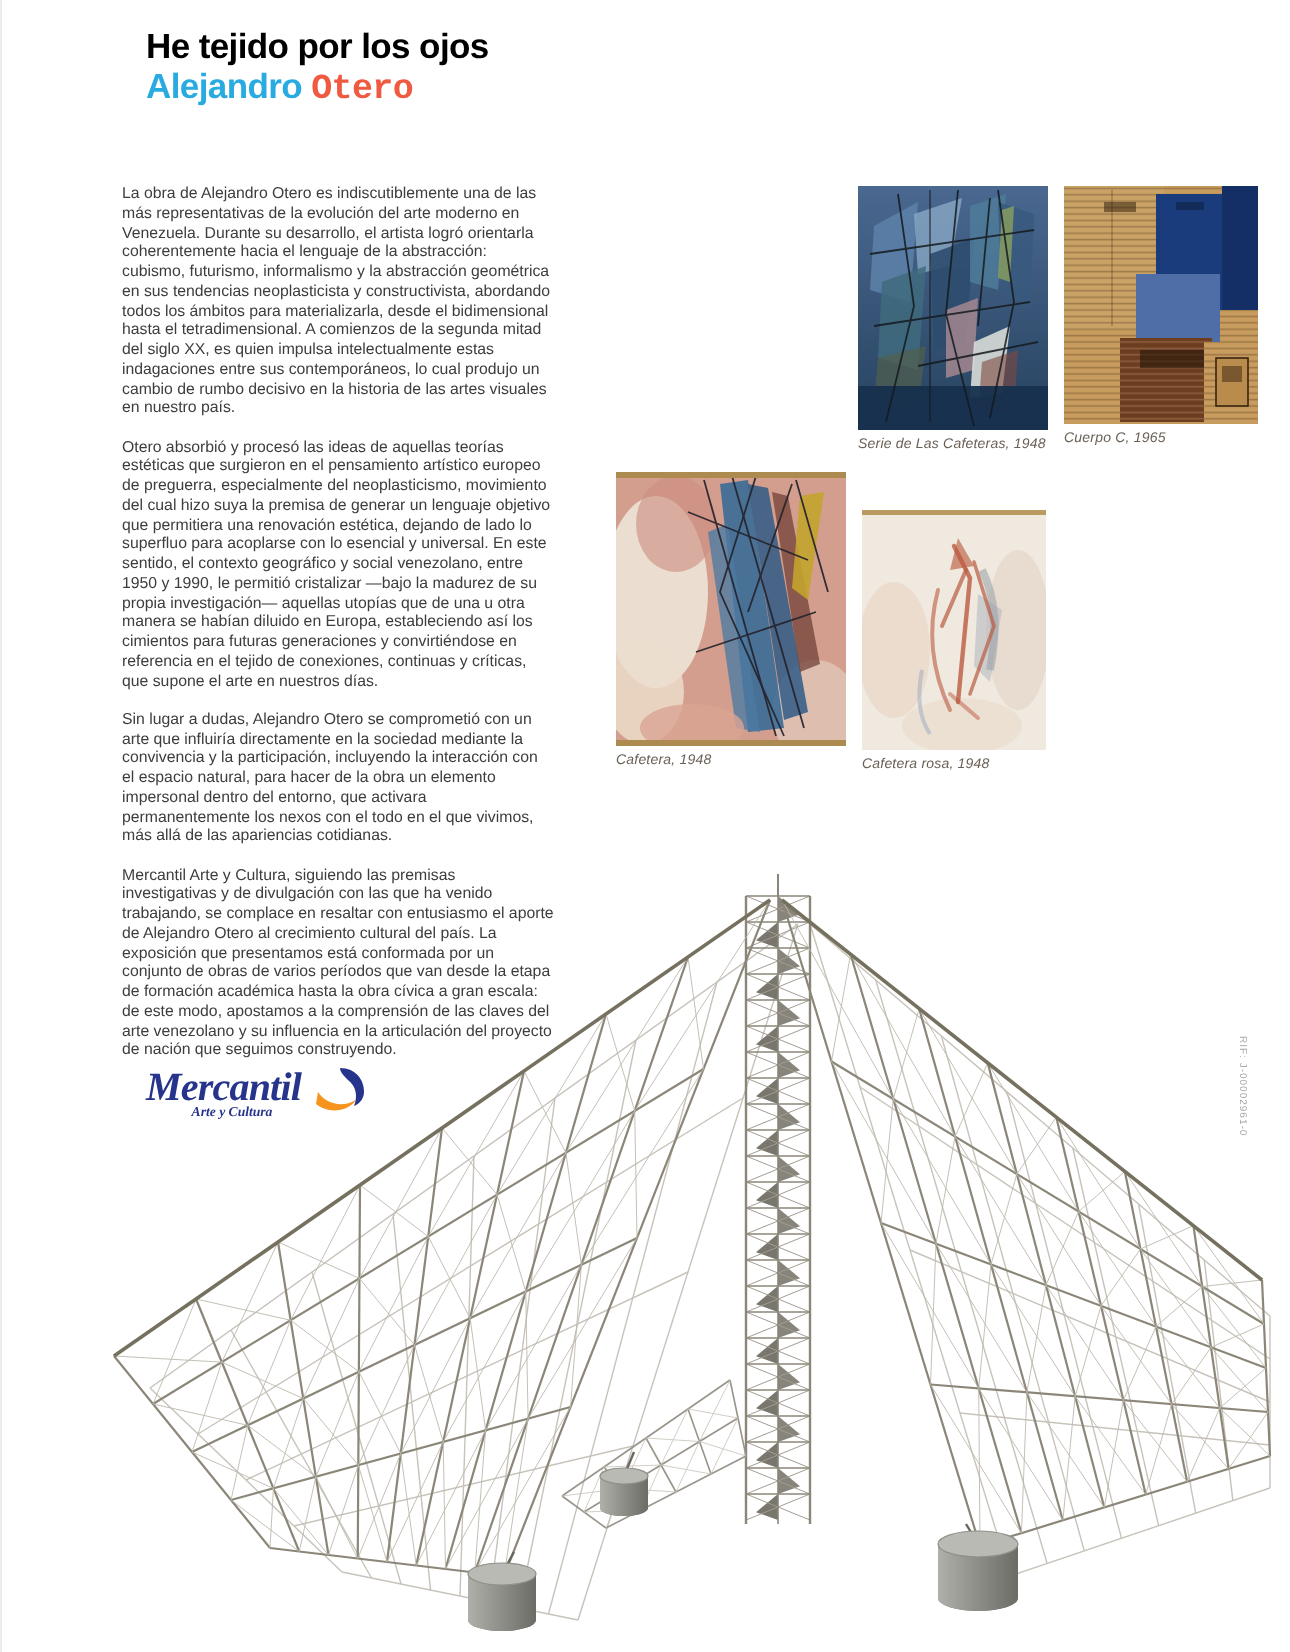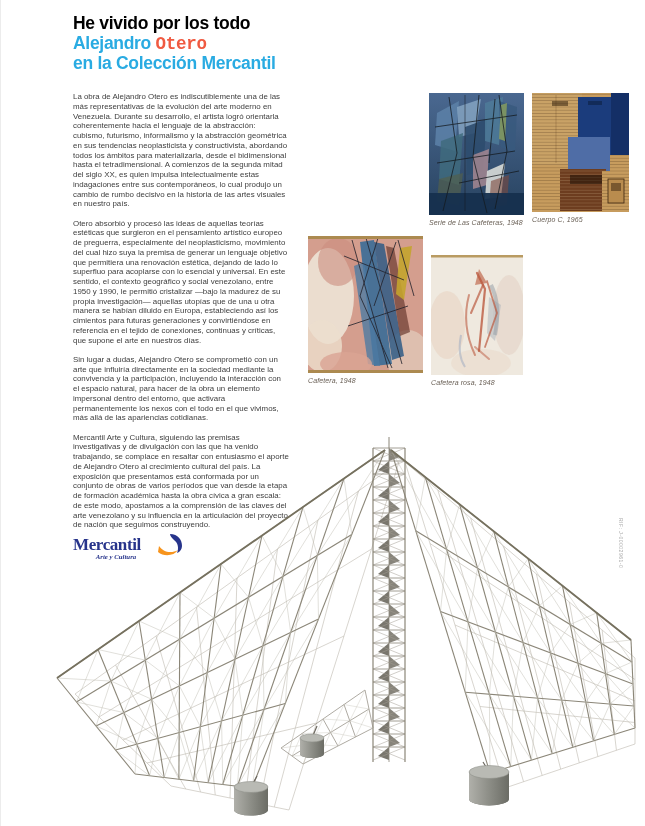--- a/index.html
+++ b/index.html
@@ -8,53 +8,52 @@
     background:#ffffff;overflow:hidden;
     font-family:"Liberation Sans", sans-serif;
     border-left:1px solid #ececec;
   }
   
   .title{position:absolute;left:72px;top:14px;font-weight:bold;
     font-size:17.5px;line-height:19.5px;letter-spacing:-0.3px;color:#000;}
   .cyan{color:#29abe2;text-align:center;}
   .orange{color:#f05a41;font-family:Liberation Mono, monospace;}
   
-  .bodycol{position:absolute;left:72px;top:92px;width:216px;
+  .bodycol{position:absolute;left:60px;top:92px;width:216px;
     font-size:7.9px;line-height:9.75px;color:#3d3d3d;}
   .bodycol p{margin:0 0 9.5px 0;}
   
   figure{position:absolute;margin:0;}
   figure .art{display:block;line-height:0;}
   figcaption{font-size:7px;font-style:italic;color:#6a6056;margin-top:4px;letter-spacing:0.1px;}
   .fig1{left:428px;top:93px;}
   .fig2{left:531px;top:93px;}
   .fig3{left:307px;top:236px;}
   .fig4{left:430px;top:255px;}
   
   .logo{position:absolute;left:72px;top:536px;width:120px;color:#27348b;}
-  .logo .word{font-family:"Liberation Serif", serif;font-weight:bold;
-    font-size:17px;letter-spacing:-0.4px;line-height:17px;}
+  .logo .word{font-family:"Liberation Serif", serif;font-style:italic;font-weight:bold;
+    font-size:20px;letter-spacing:-0.4px;line-height:17px;}
   .logo .tag{font-family:"Liberation Serif", serif;font-style:italic;font-weight:bold;
     font-size:6.8px;text-align:center;width:86px;margin-top:0px;}
   .logo .mark{position:absolute;left:84px;top:-3px;}
   
   .edge-note{position:absolute;left:617px;top:518px;writing-mode:vertical-rl;
     font-size:5px;color:#a9a9a9;letter-spacing:0.5px;}
   
   .sculpture-wrap{position:absolute;left:30px;top:432px;width:605px;height:394px;}
 </style>
 </head>
 <body>
 
 <div class="page">
 
   <div class="title">
-    <div>He vivido por los todo</div>
+    <div>He tejido por los ojos</div>
     <div><span class="cyan">Alejandro</span> <span class="orange">Otero</span></div>
-    <div class="cyan">en la Colección Mercantil</div>
   </div>
 
   <div class="bodycol">
     <p>La obra de Alejandro Otero es indiscutiblemente una de las más representativas de la evolución del arte moderno en Venezuela. Durante su desarrollo, el artista logró orientarla coherentemente hacia el lenguaje de la abstracción: cubismo, futurismo, informalismo y la abstracción geométrica en sus tendencias neoplasticista y constructivista, abordando todos los ámbitos para materializarla, desde el bidimensional hasta el tetradimensional. A comienzos de la segunda mitad del siglo XX, es quien impulsa intelectualmente estas indagaciones entre sus contemporáneos, lo cual produjo un cambio de rumbo decisivo en la historia de las artes visuales en nuestro país.</p>
     <p>Otero absorbió y procesó las ideas de aquellas teorías estéticas que surgieron en el pensamiento artístico europeo de preguerra, especialmente del neoplasticismo, movimiento del cual hizo suya la premisa de generar un lenguaje objetivo que permitiera una renovación estética, dejando de lado lo superfluo para acoplarse con lo esencial y universal. En este sentido, el contexto geográfico y social venezolano, entre 1950 y 1990, le permitió cristalizar —bajo la madurez de su propia investigación— aquellas utopías que de una u otra manera se habían diluido en Europa, estableciendo así los cimientos para futuras generaciones y convirtiéndose en referencia en el tejido de conexiones, continuas y críticas, que supone el arte en nuestros días.</p>
     <p>Sin lugar a dudas, Alejandro Otero se comprometió con un arte que influiría directamente en la sociedad mediante la convivencia y la participación, incluyendo la interacción con el espacio natural, para hacer de la obra un elemento impersonal dentro del entorno, que activara permanentemente los nexos con el todo en el que vivimos, más allá de las apariencias cotidianas.</p>
     <p>Mercantil Arte y Cultura, siguiendo las premisas investigativas y de divulgación con las que ha venido trabajando, se complace en resaltar con entusiasmo el aporte de Alejandro Otero al crecimiento cultural del país. La exposición que presentamos está conformada por un conjunto de obras de varios períodos que van desde la etapa de formación académica hasta la obra cívica a gran escala: de este modo, apostamos a la comprensión de las claves del arte venezolano y su influencia en la articulación del proyecto de nación que seguimos construyendo.</p>
   </div>
 
   <figure class="fig1">

